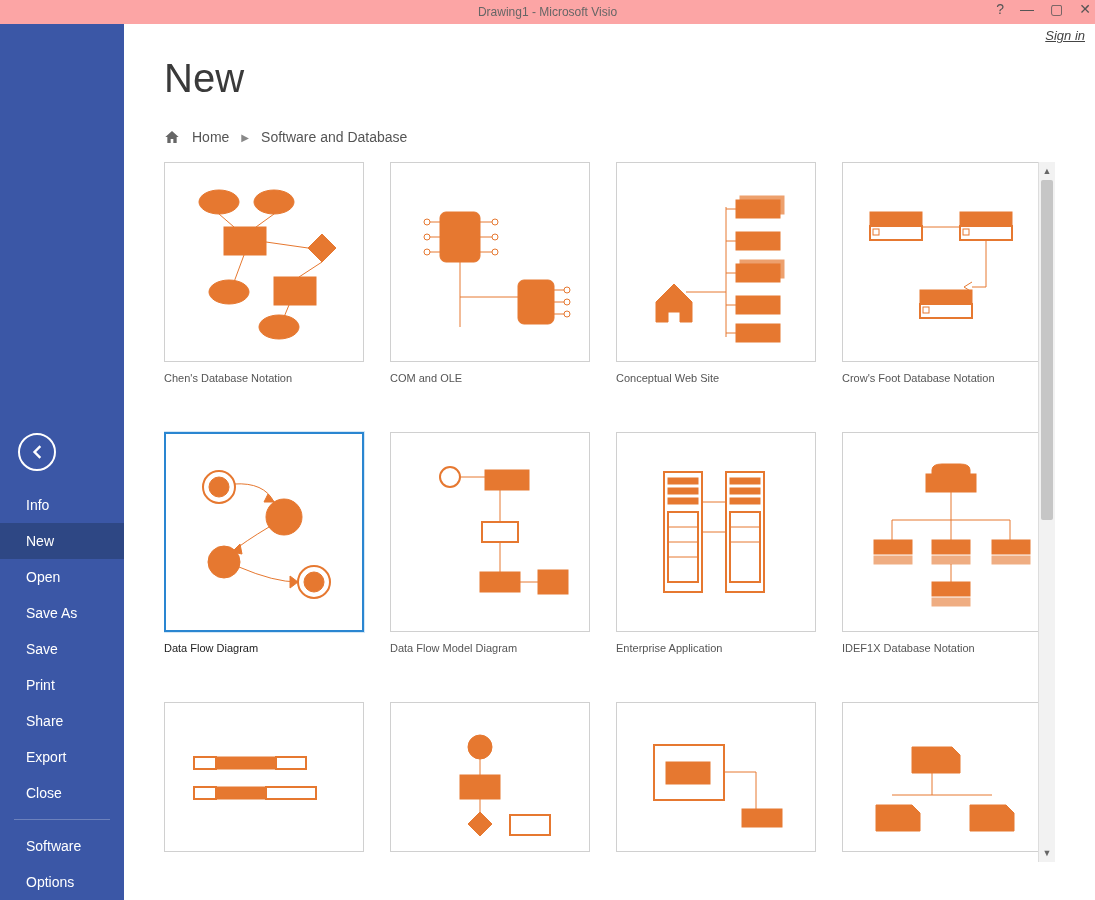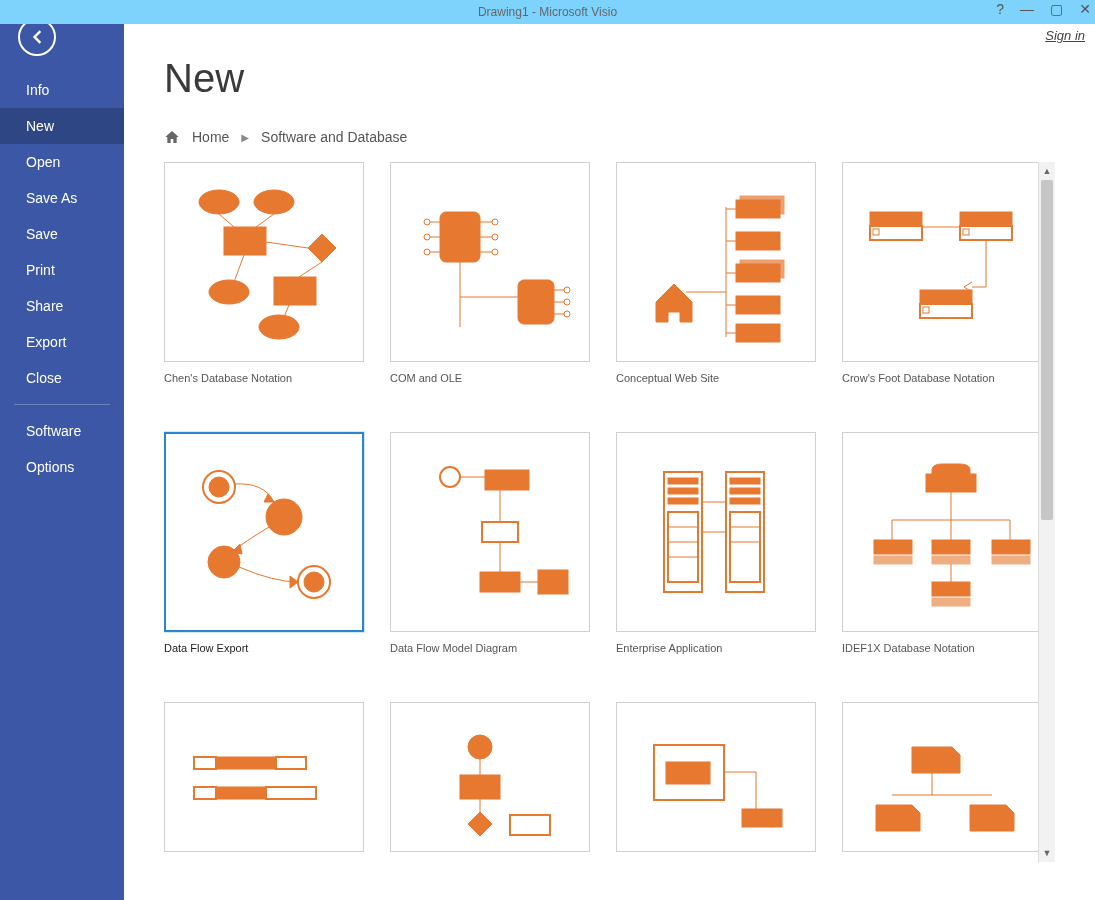--- a/index.html
+++ b/index.html
@@ -21,21 +21,21 @@
   
   .titlebar {
     position: absolute;
     top: 0; left: 0; right: 0;
     height: 24px;
     display: flex;
     align-items: center;
     justify-content: center;
     font-size: 12px;
     color: #666;
-    background: #7dd3fc;
+    background: #fca5a5;
     z-index: 3;
   }
   .titlebar-controls {
     position: absolute;
     right: 4px;
     top: 2px;
     display: flex;
     gap: 16px;
     align-items: center;
     color: #555;
@@ -55,20 +55,21 @@
 
   
   .sidebar {
     width: 124px;
     background: #3b57a6;
     color: #fff;
     padding-top: 12px;
     display: flex;
     flex-direction: column;
     font-size: 14px;
+    justify-content: flex-end;
   }
   .back-btn {
     width: 38px; height: 38px;
     border: 2px solid #fff;
     border-radius: 50%;
     margin: 6px 0 16px 18px;
     display: flex; align-items: center; justify-content: center;
     cursor: pointer;
   }
   .back-btn svg { fill: #fff; }
@@ -342,21 +343,21 @@
               <circle class="orange-stroke" stroke-width="4" cx="140" cy="140" r="16" fill="#fff"></circle>
               <circle class="orange" cx="140" cy="140" r="10"></circle>
               <path class="orange-thin" d="M60 42 Q90 40 100 60" marker-end=""></path>
               <polygon class="orange" points="100,60 94,52 90,60"></polygon>
               <path class="orange-thin" d="M95 85 Q70 100 58 110"></path>
               <polygon class="orange" points="58,110 66,102 68,112"></polygon>
               <path class="orange-thin" d="M65 125 Q100 140 124 140"></path>
               <polygon class="orange" points="124,140 116,134 116,146"></polygon>
             </svg>
           </div>
-          <div class="tpl-label">Data Flow Export</div>
+          <div class="tpl-label">Data Flow Diagram</div>
         </div>
 
         <div class="tpl">
           <div class="tpl-thumb">
             <svg viewBox="0 0 180 180">
               <circle class="orange-stroke" cx="50" cy="35" r="10"></circle>
               <rect class="orange" x="85" y="28" width="44" height="20"></rect>
               <line class="orange-thin" x1="60" y1="35" x2="85" y2="35"></line>
               <line class="orange-thin" x1="100" y1="48" x2="100" y2="80"></line>
               <rect class="orange-stroke" x="82" y="80" width="36" height="20" fill="#fff"></rect>

